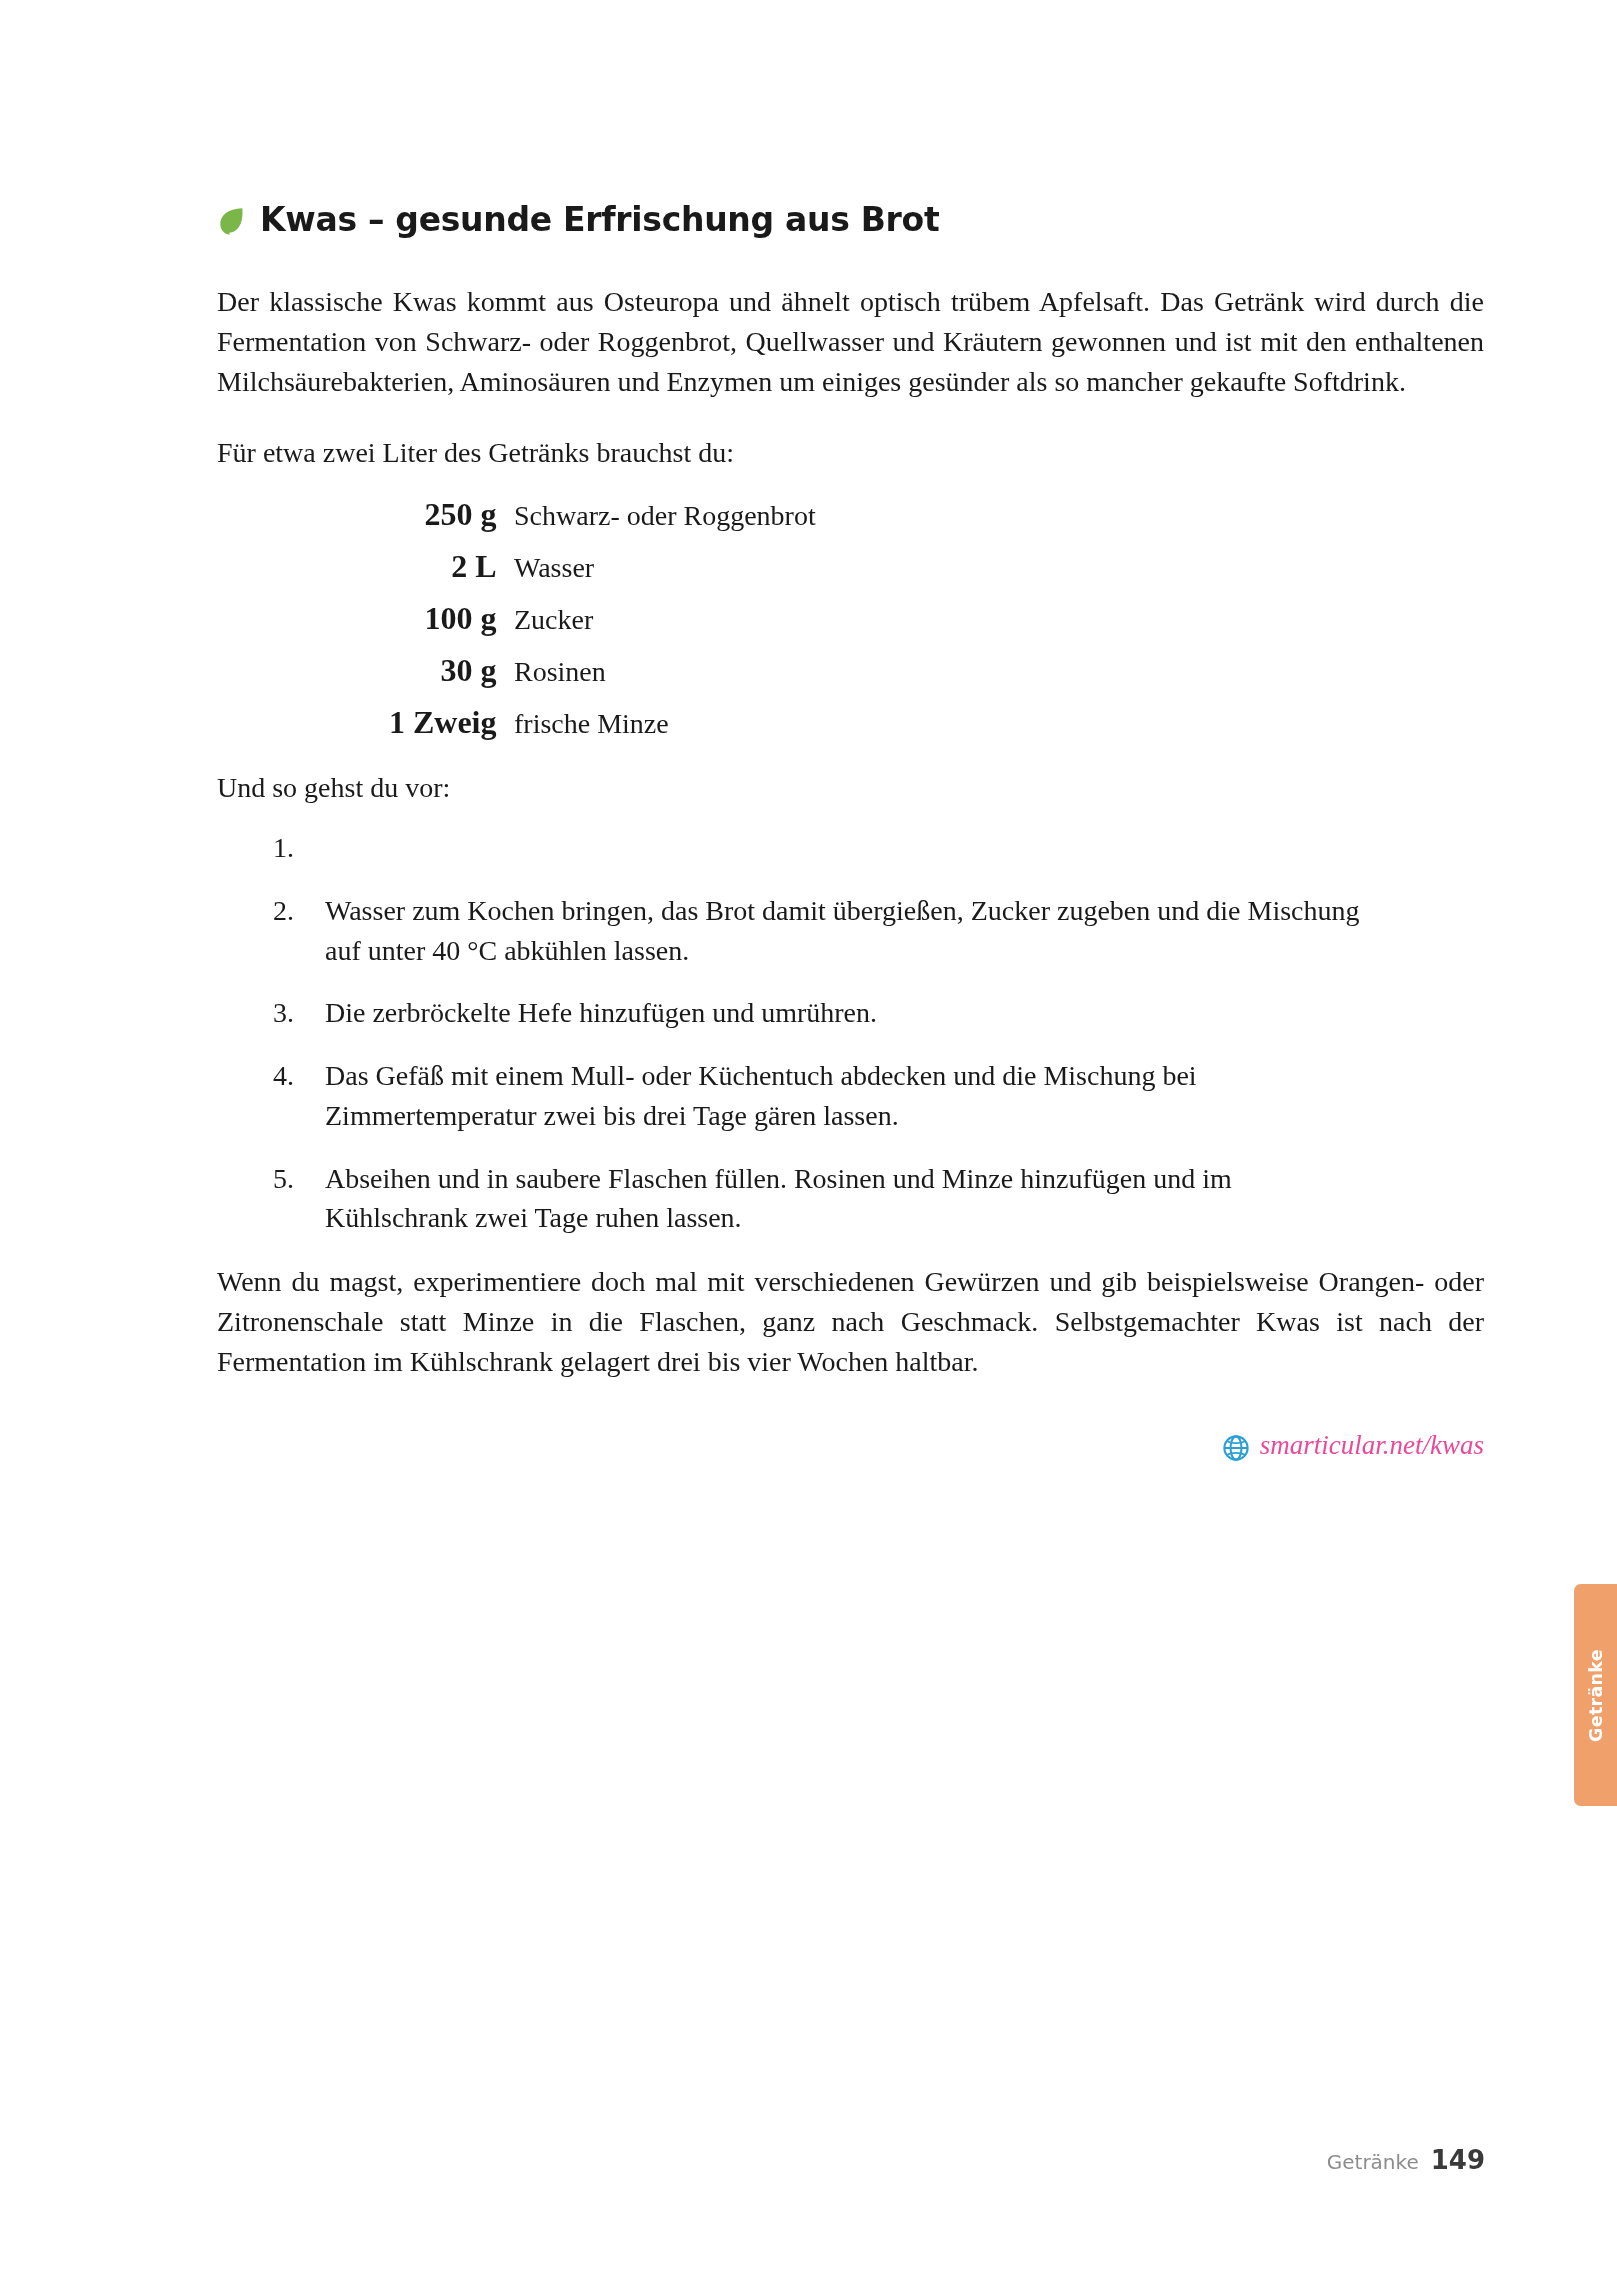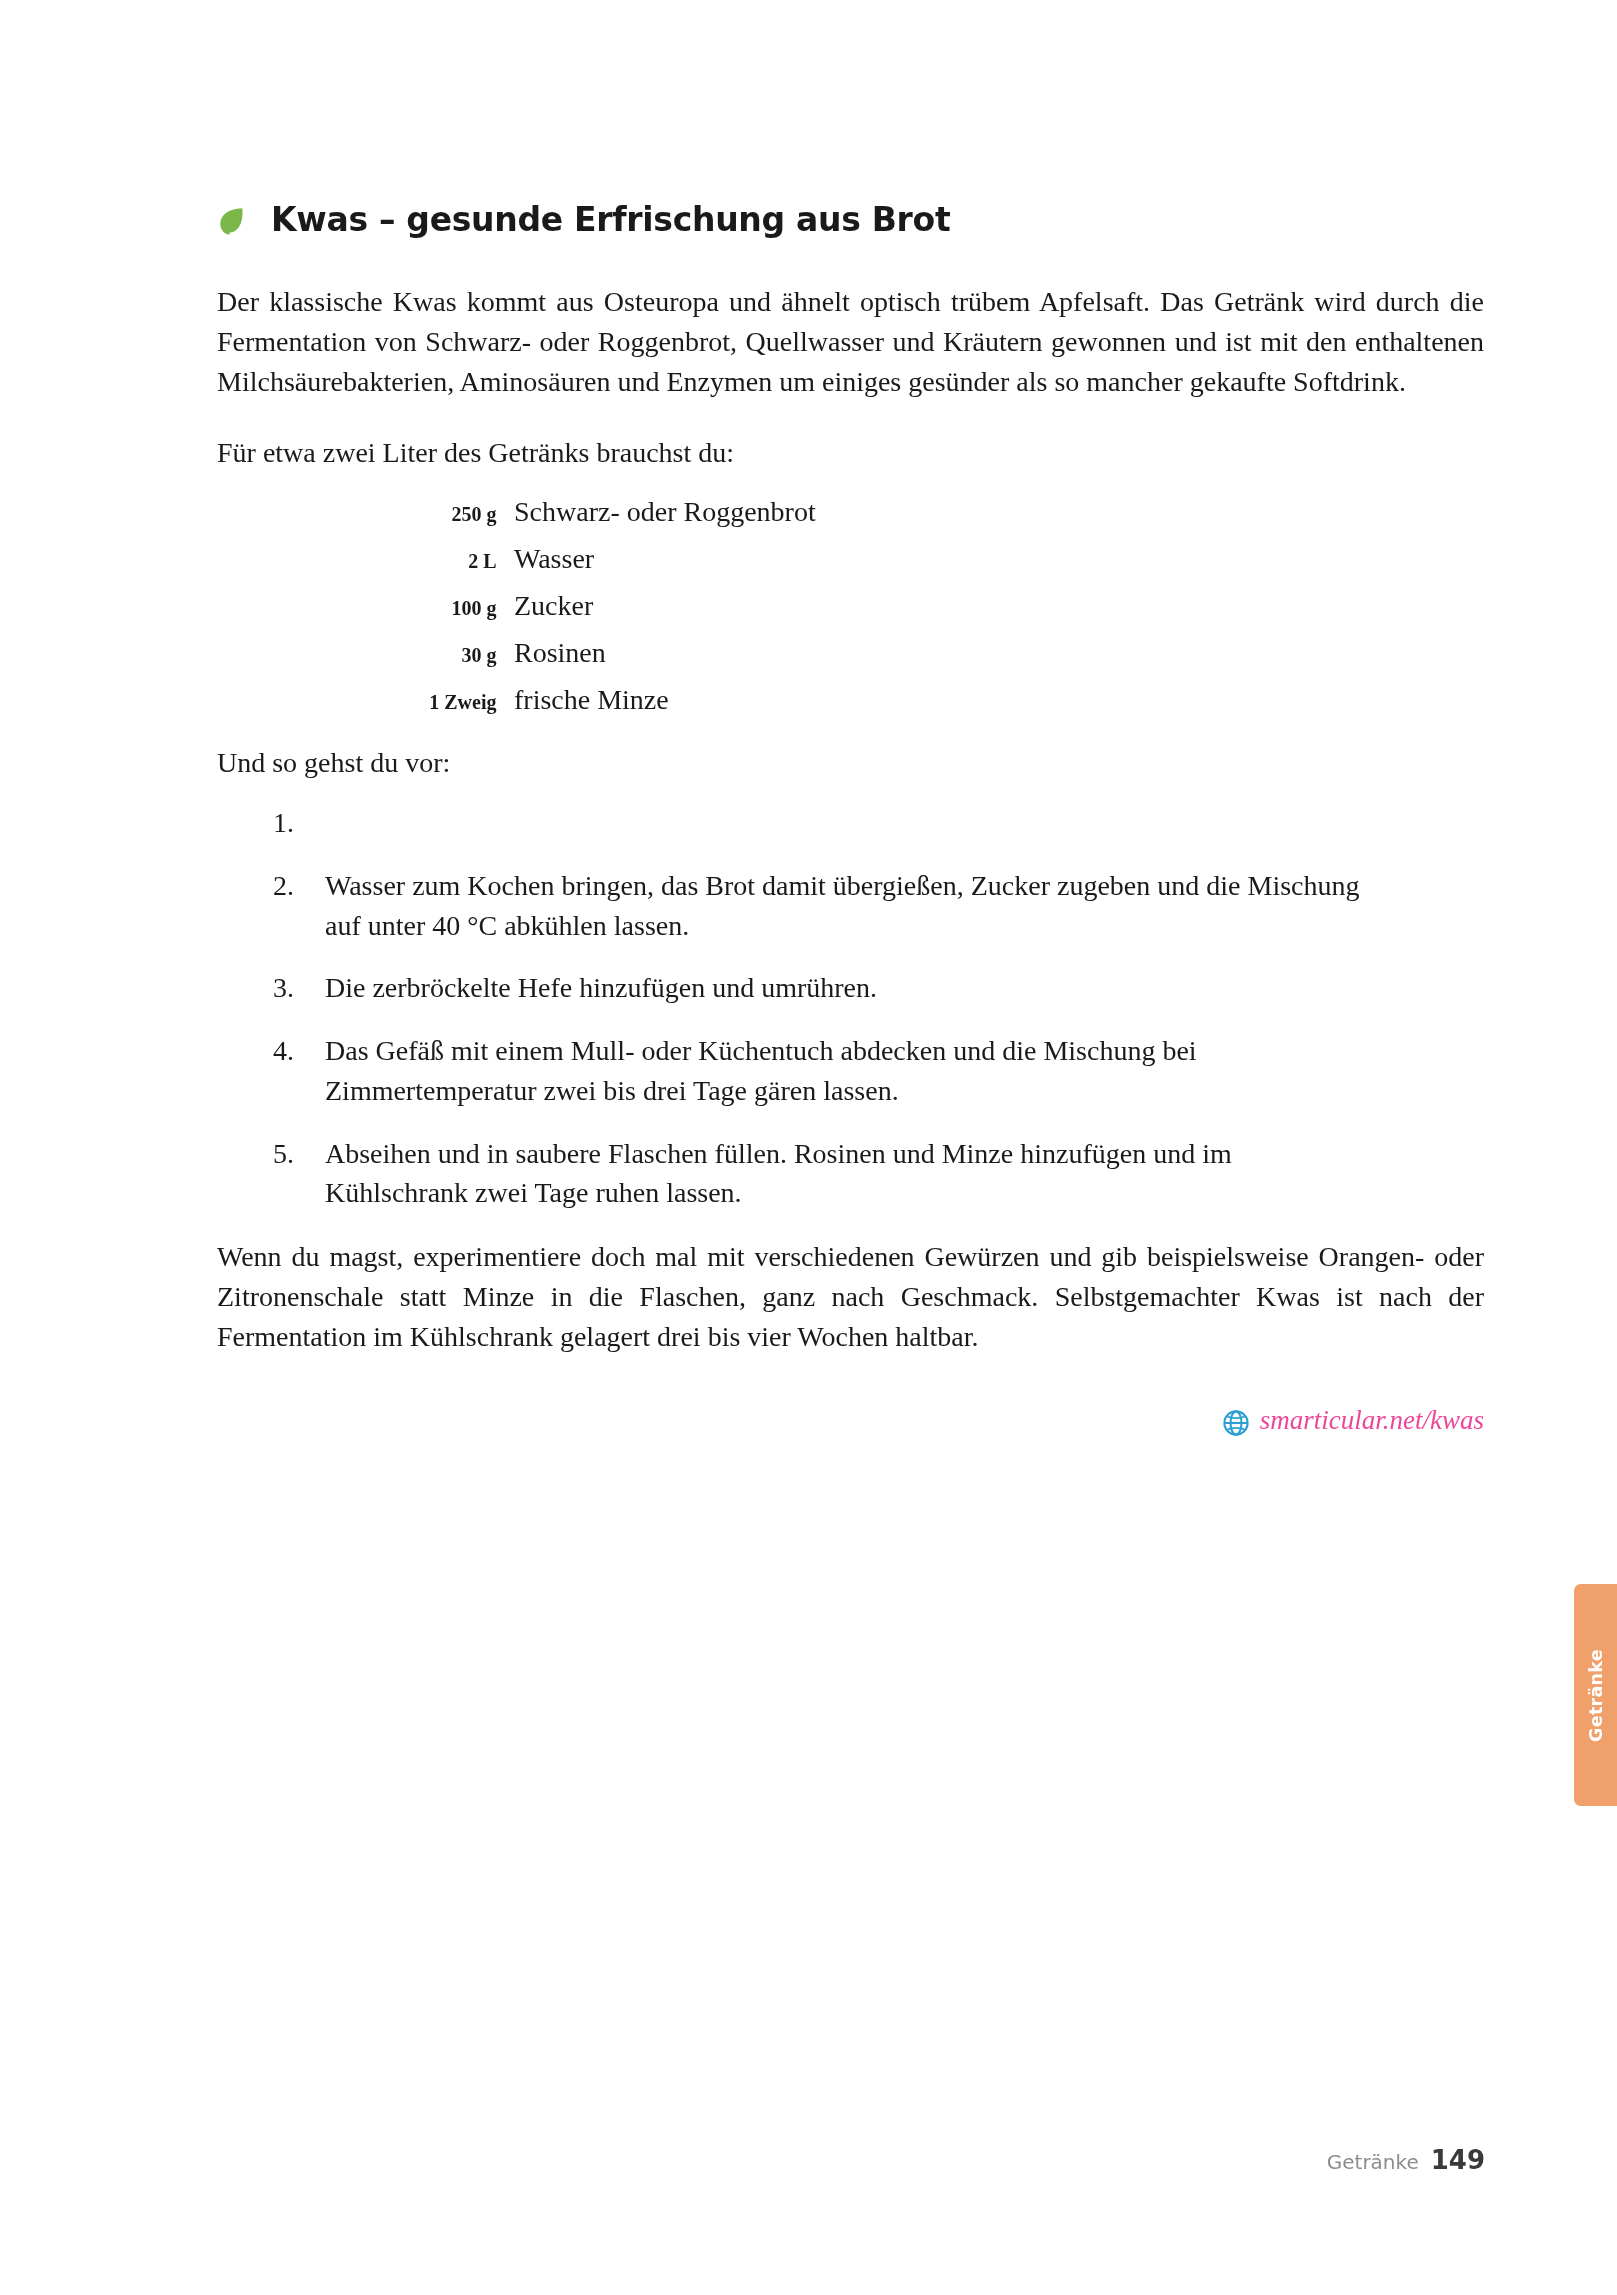--- a/index.html
+++ b/index.html
@@ -26,21 +26,21 @@
     position: absolute;
     left: 217px;
     top: 202px;
     width: 1267px;
   }
 
   
   .heading-row {
     display: flex;
     align-items: center;
-    gap: 26px;
+    gap: 15px;
     margin-bottom: 44px;
   }
   .leaf-icon {
     width: 28px;
     height: 31px;
     flex: 0 0 auto;
     position: relative;
     top: 1.3px;
   }
   .heading-title {
@@ -71,21 +71,21 @@
   }
   .ingredient-row {
     display: flex;
     align-items: baseline;
     margin-bottom: 15px;
   }
   .ing-amount {
     width: 297px;
     text-align: right;
     font-weight: bold;
-    font-size: 20px;
+    font-size: 32px;
     padding-right: 17.5px;
     box-sizing: border-box;
     white-space: nowrap;
   }
   .ing-name {
     font-size: 28px;
   }
 
   
   .steps {

